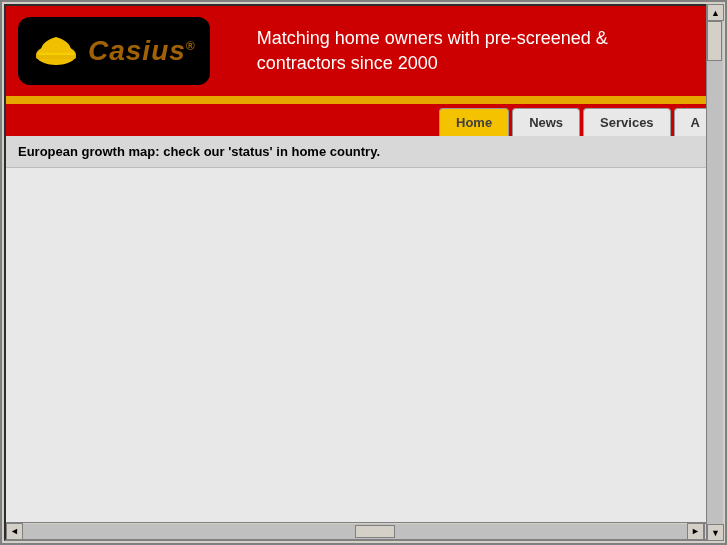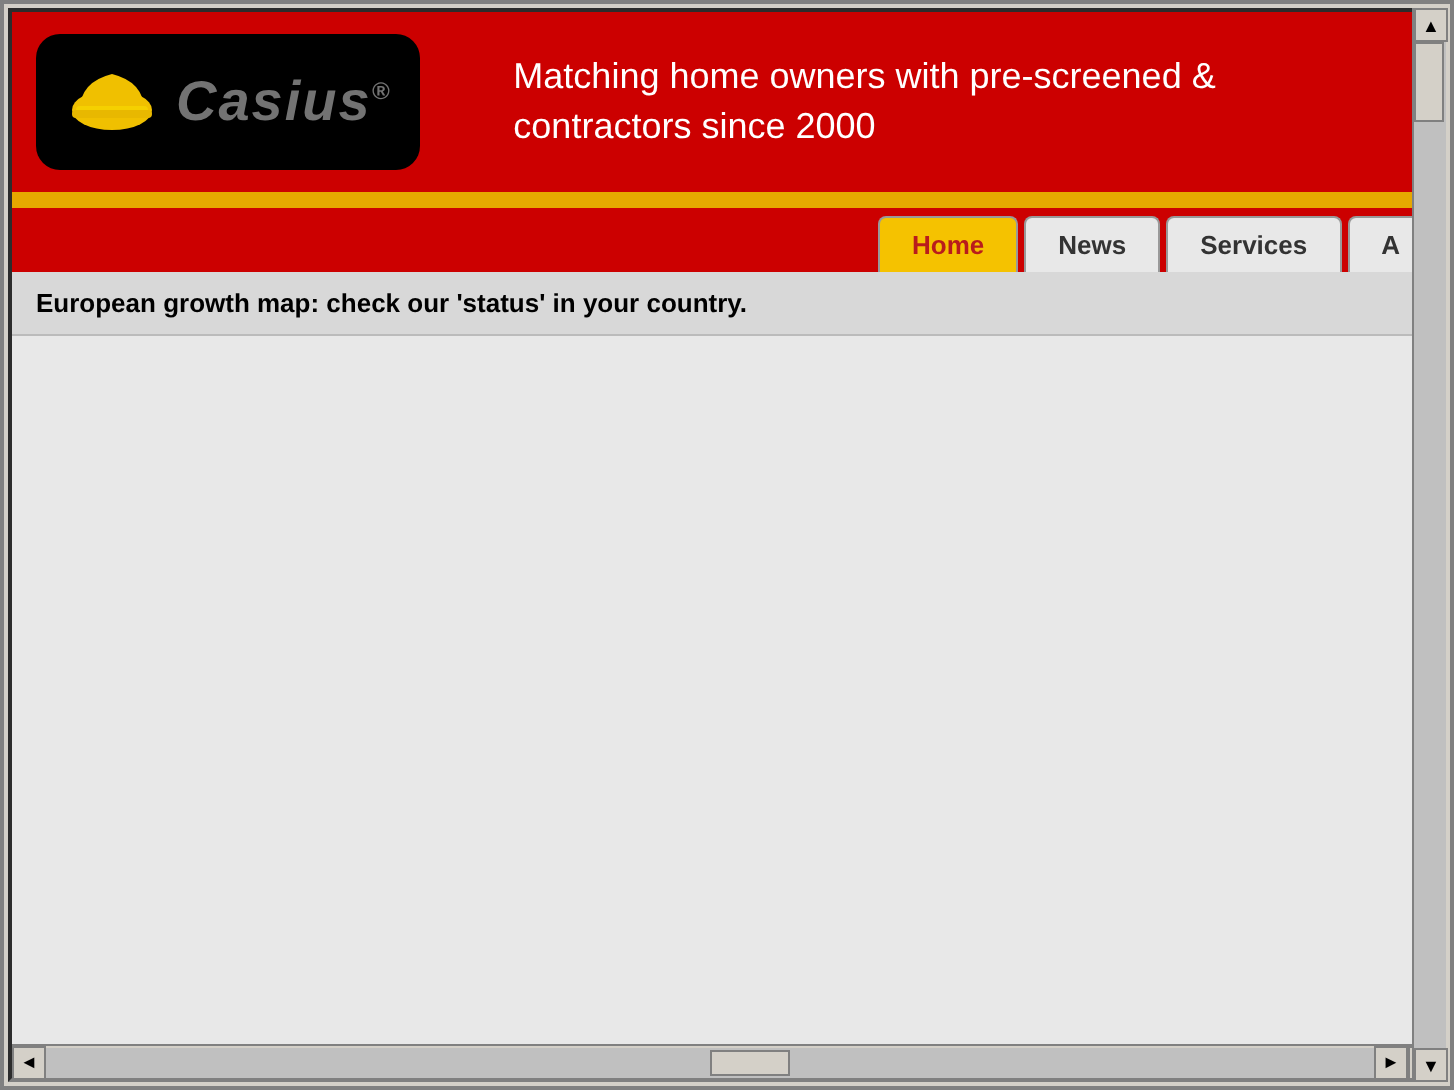--- a/index.html
+++ b/index.html
@@ -60,21 +60,21 @@
       height: 68px;
     }
 
     .logo-helmet {
       width: 48px;
       height: 48px;
       margin-right: 8px;
     }
 
     .logo-text {
-      color: #737373;
+      color: #a16207;
       font-size: 28px;
       font-weight: bold;
       font-style: italic;
       letter-spacing: 1px;
     }
 
     .logo-reg {
       font-size: 12px;
       vertical-align: super;
     }
@@ -105,21 +105,21 @@
       border-bottom: none;
       margin-left: 3px;
       height: 28px;
       display: flex;
       align-items: center;
       text-decoration: none;
     }
 
     .nav-tab-active {
       background: #f5c200;
-      color: #b91c1c;
+      color: #404040;
       border-color: #999;
     }
 
     .nav-tab-inactive {
       background: #e8e8e8;
       color: #333;
     }
 
     
     .content-area {
@@ -280,21 +280,21 @@
         <a class="nav-tab nav-tab-active">Home</a>
         <a class="nav-tab nav-tab-inactive">News</a>
         <a class="nav-tab nav-tab-inactive">Services</a>
         <a class="nav-tab nav-tab-inactive">A</a>
       </div>
     </div>
 
     <div class="content-area">
       <div class="content-inner">
         <div class="announcement-bar">
-          <span>European growth map: check our 'status' in your country.</span>
+          <span>European growth map: check our 'status' in home country.</span>
         </div>
       </div>
     </div>
 
     <div class="bottom-bar">
       <div class="hscroll-btn">
         <span>◄</span>
       </div>
       <div class="hscroll-track">
         <div class="hscroll-thumb"></div>

